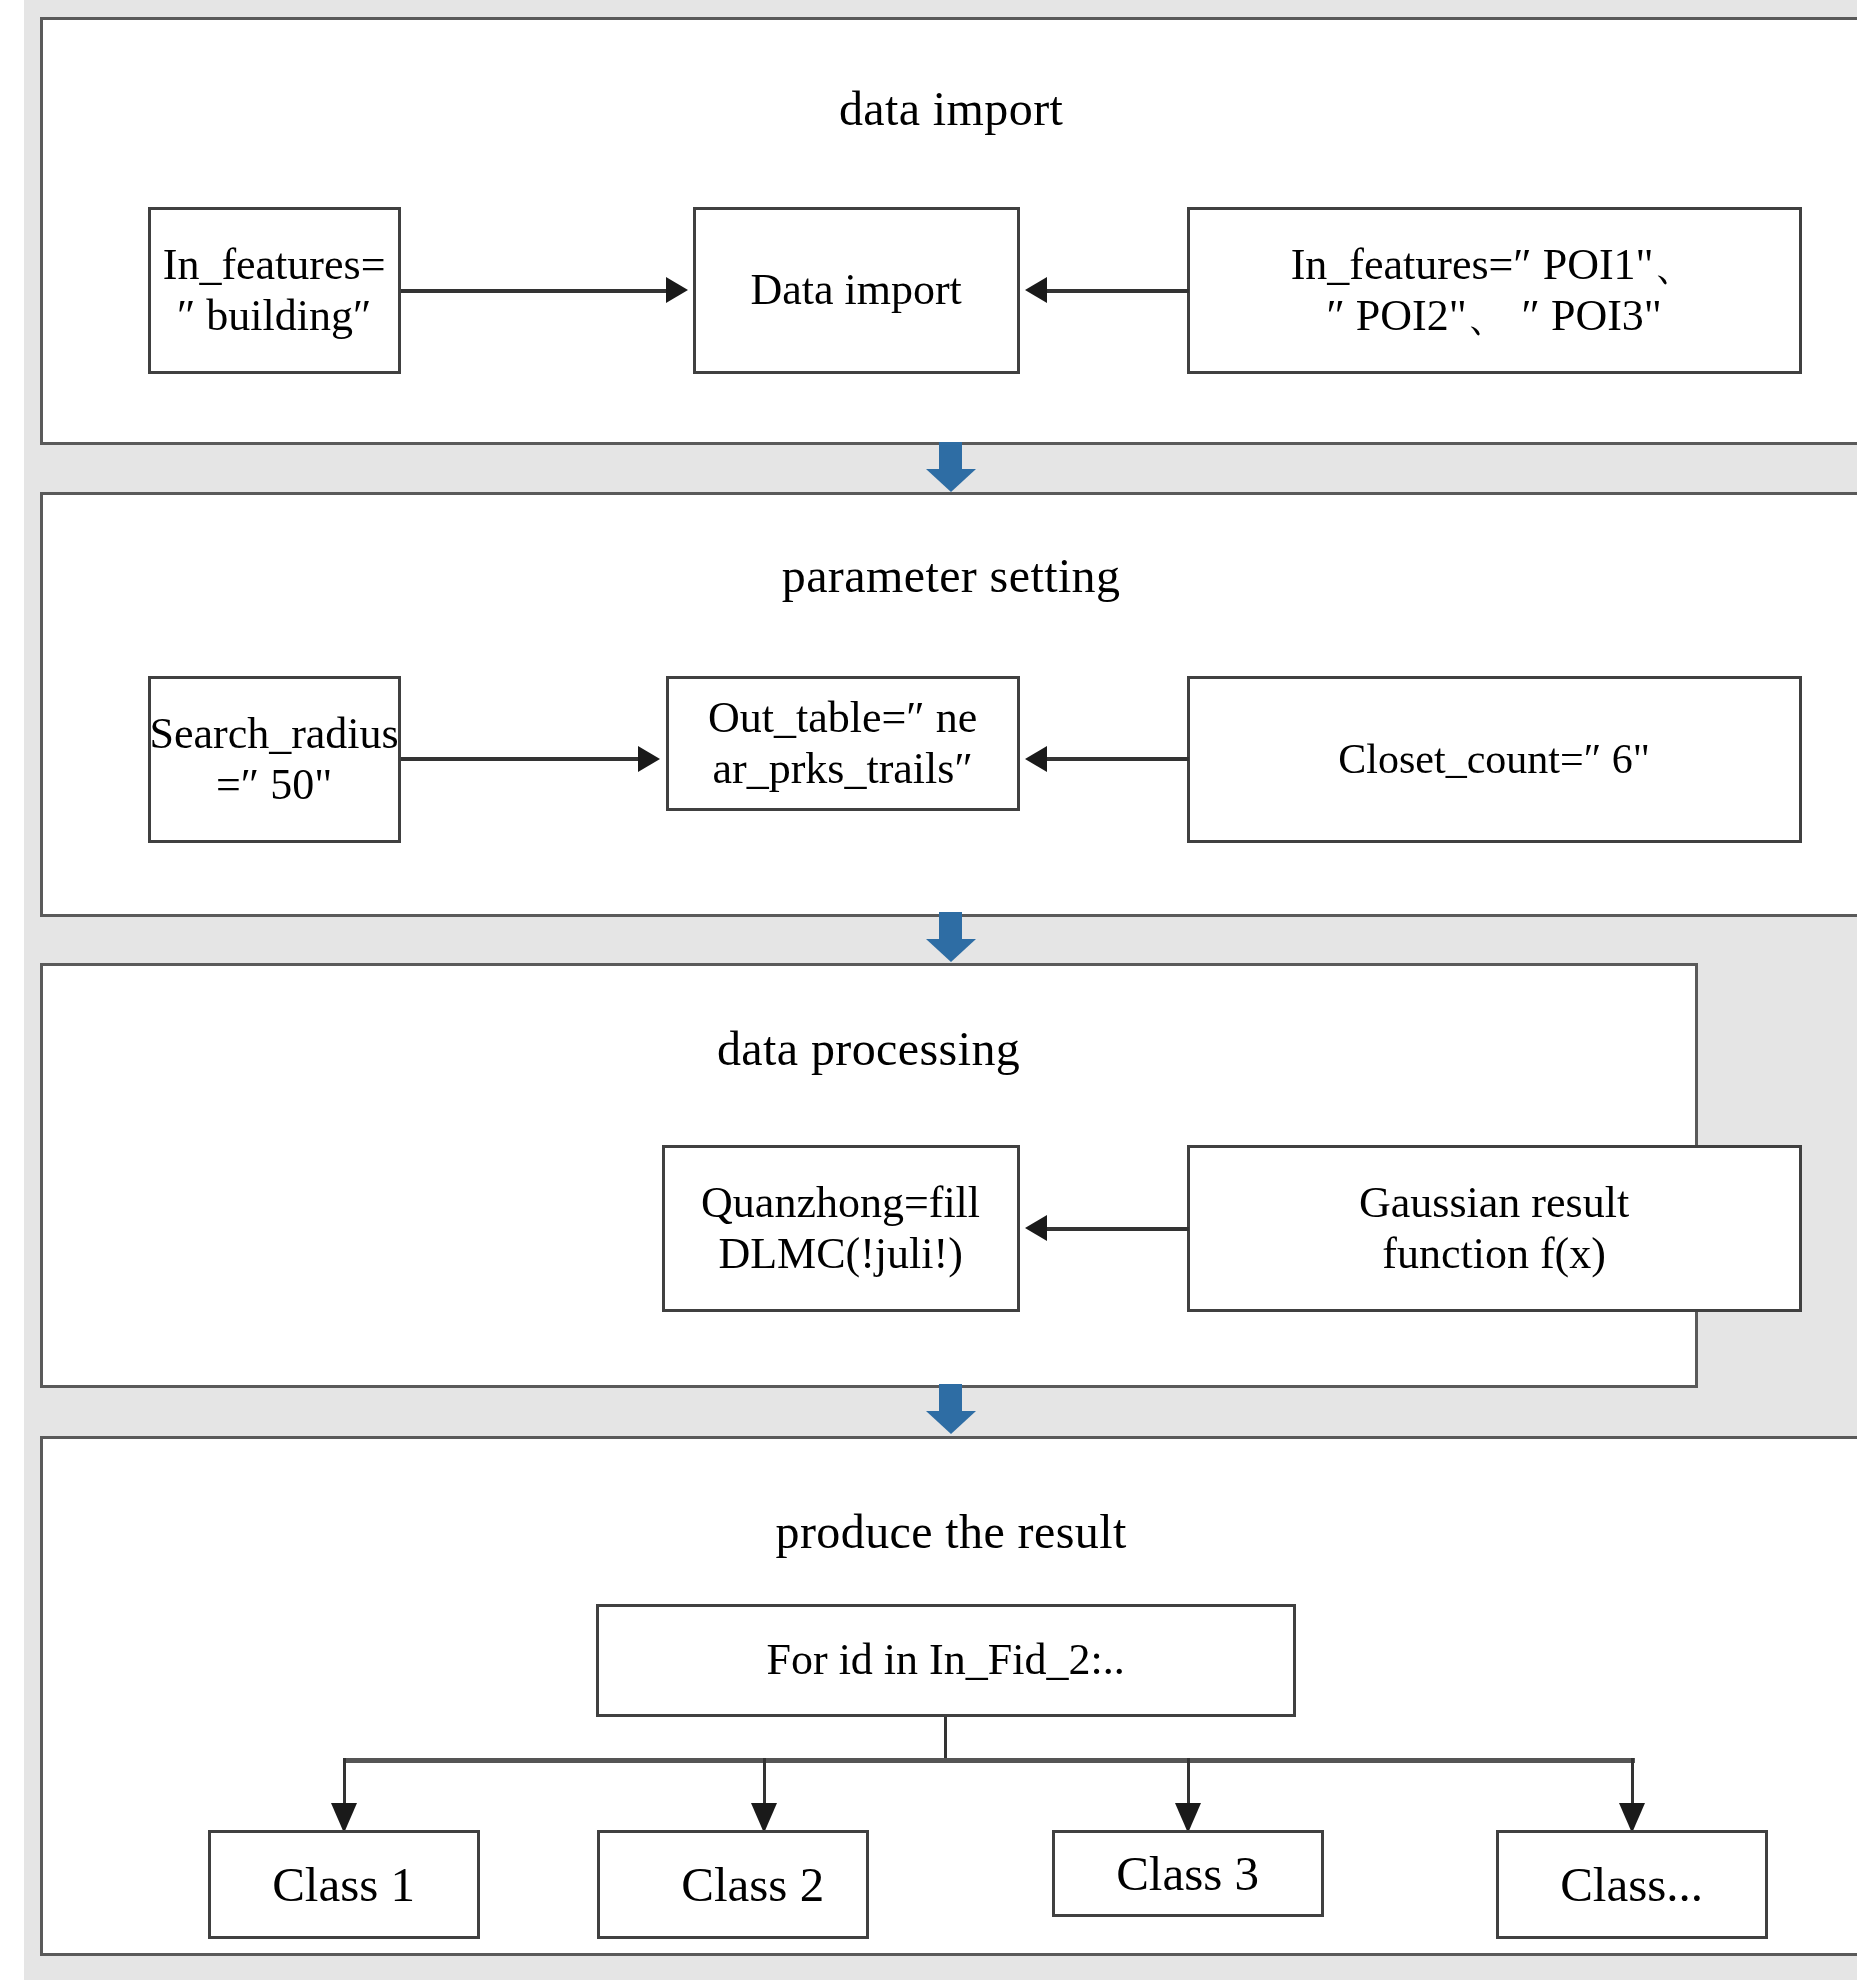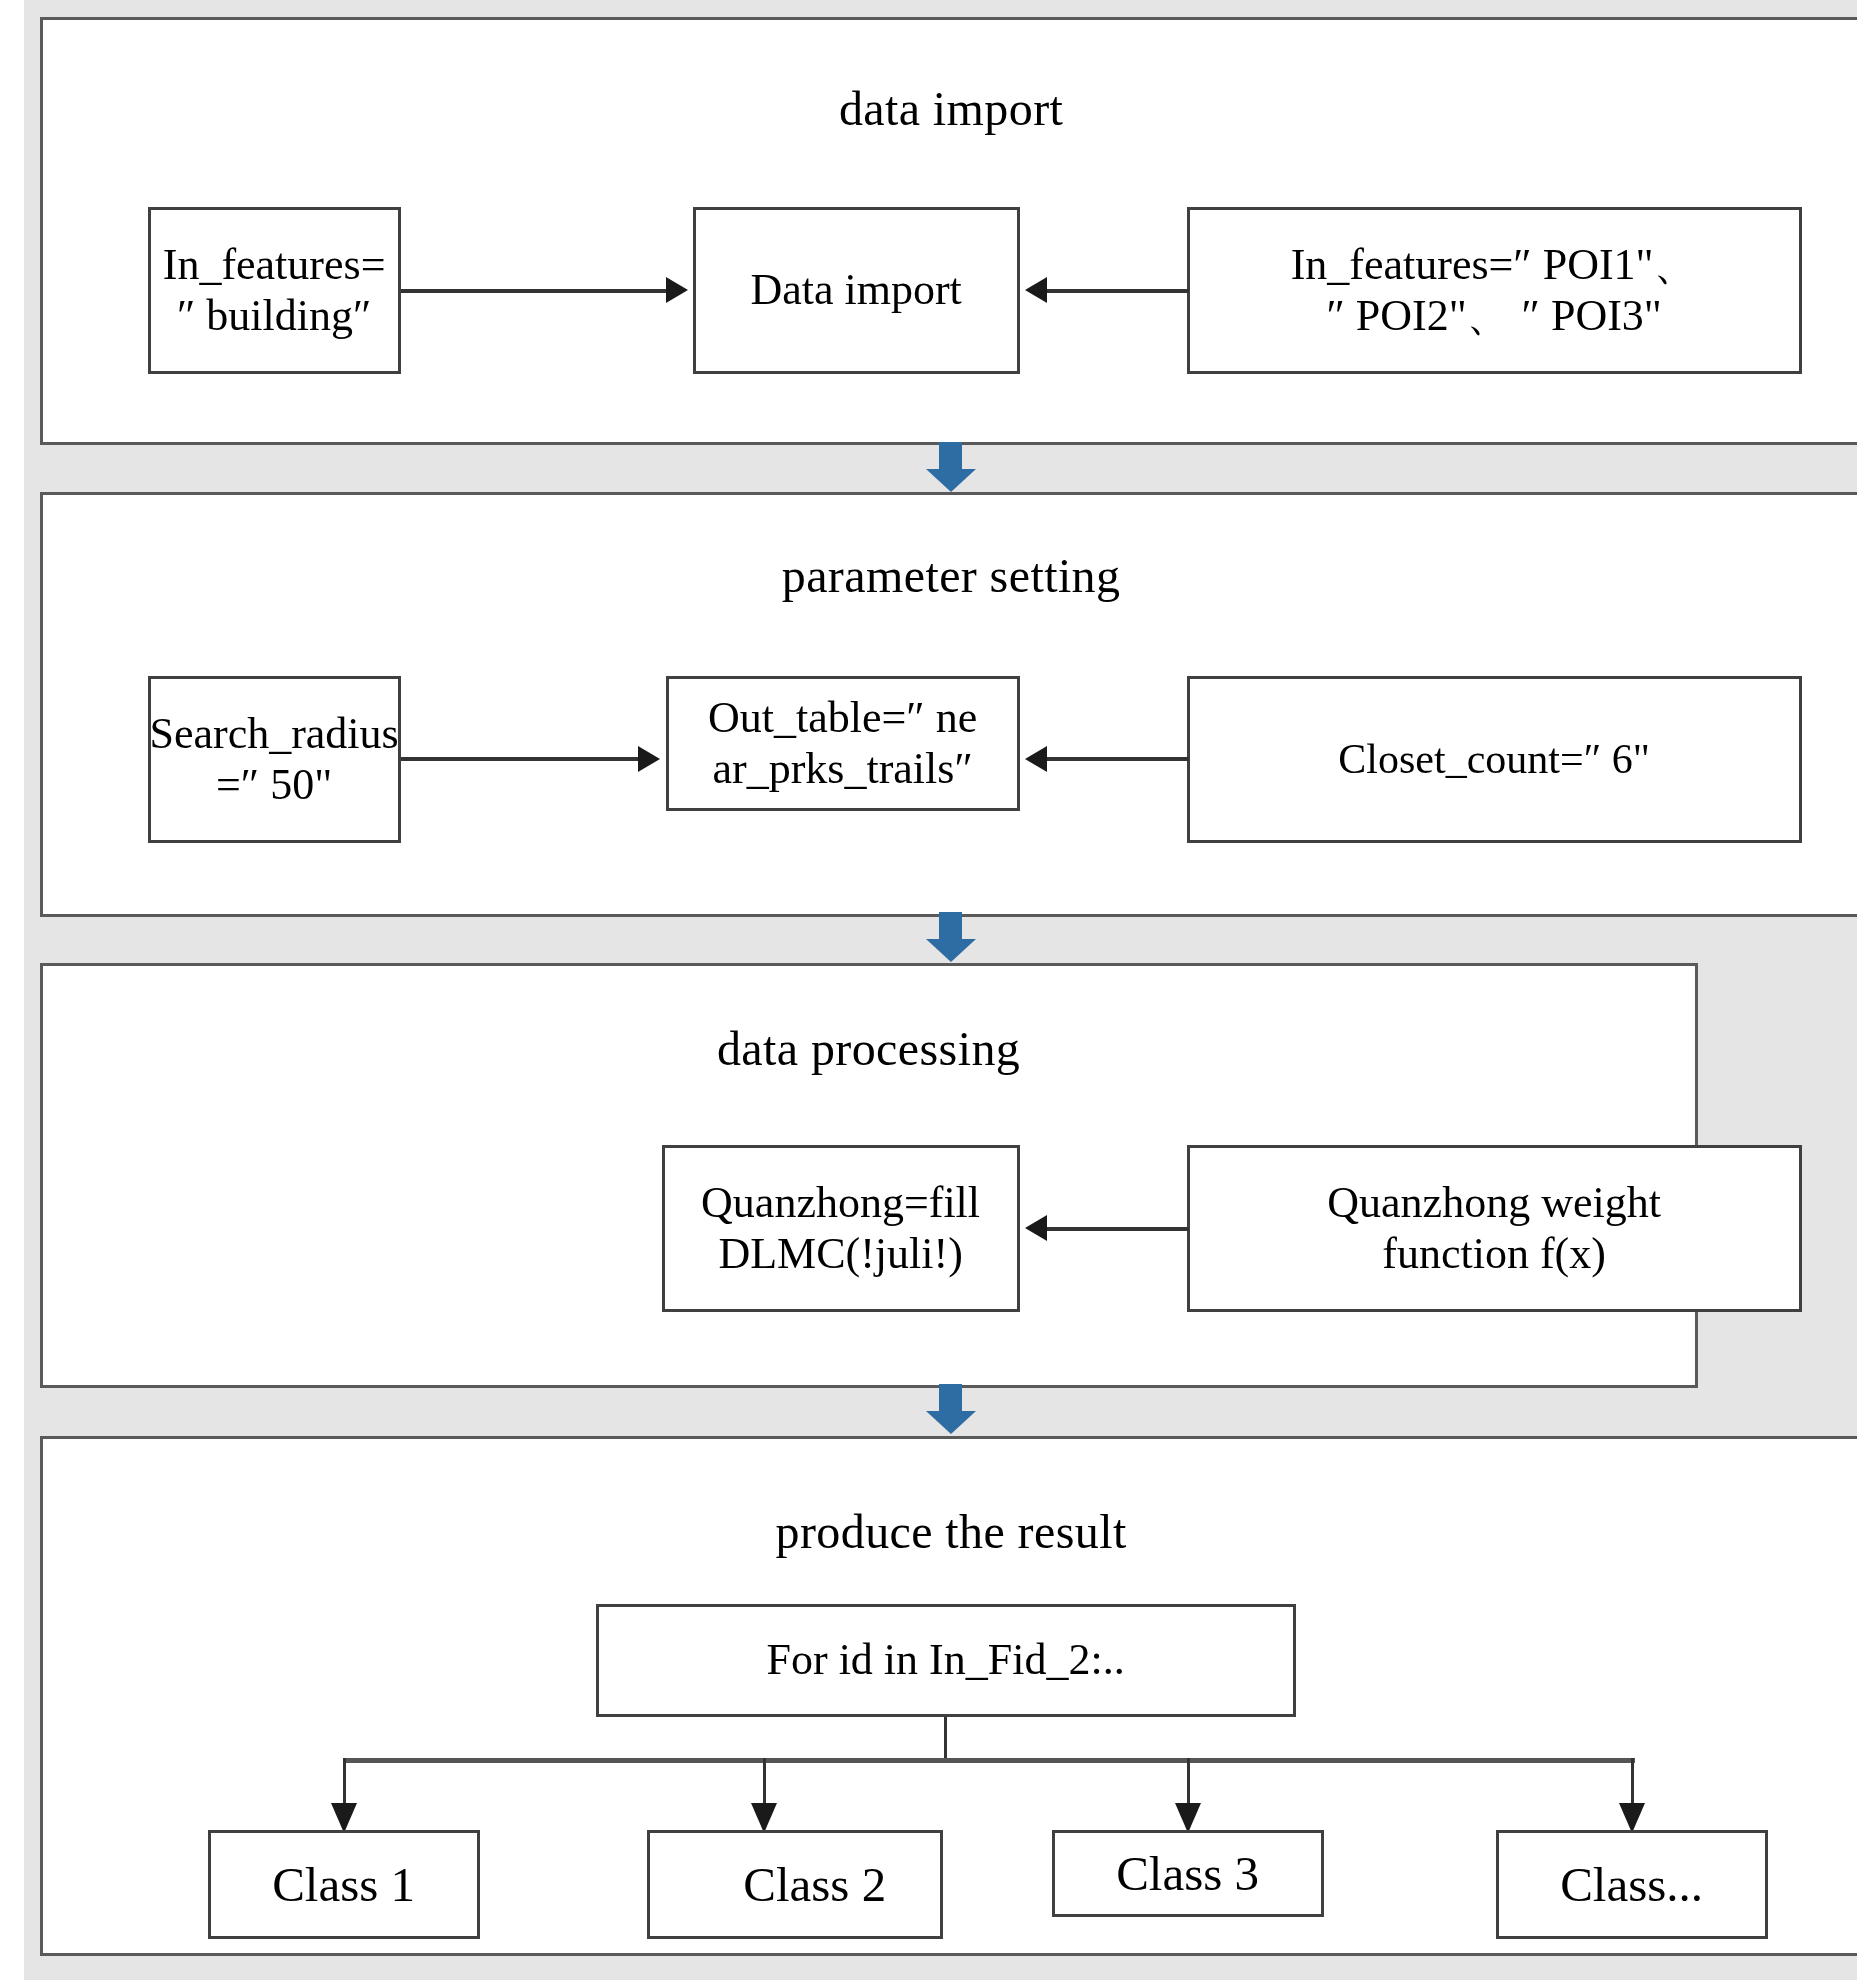--- a/index.html
+++ b/index.html
@@ -141,21 +141,21 @@
   <div class="bluearrow" style="left:902px;top:912px;height:51px;">
     <div class="shaft"></div>
     <div class="head"></div>
   </div>
 
   <div class="stage" style="left:15.6px;top:963px;width:1658px;height:425px;">
     <div class="stage-title" style="top:58px;">data processing</div>
 
     <div class="node" style="left:619px;top:179px;width:358px;height:167px;">Quanzhong=fill
 DLMC(!juli!)</div>
-    <div class="node" style="left:1144px;top:179px;width:615px;height:167px;">Quanzhong weight
+    <div class="node" style="left:1144px;top:179px;width:615px;height:167px;">Gaussian result
 function f(x)</div>
 
     <div class="hline" style="left:1004px;top:261px;width:142px;"></div>
     <div class="arrowL" style="left:982px;top:249px;"></div>
   </div>
 
   <div class="bluearrow" style="left:902px;top:1384px;height:51px;">
     <div class="shaft"></div>
     <div class="head"></div>
   </div>
@@ -175,19 +175,19 @@
     <div class="vline" style="left:720px;top:319px;height:48px;"></div>
     <div class="arrowD" style="left:708px;top:364px;"></div>
 
     <div class="vline" style="left:1144px;top:319px;height:48px;"></div>
     <div class="arrowD" style="left:1132px;top:364px;"></div>
 
     <div class="vline" style="left:1588px;top:319px;height:48px;"></div>
     <div class="arrowD" style="left:1576px;top:364px;"></div>
 
     <div class="node cls" style="left:165px;top:391px;width:272px;height:109px;">Class 1</div>
-    <div class="node cls" style="left:604px;top:391px;width:296px;height:109px;padding-left:48px;">Class 2</div>
+    <div class="node cls" style="left:554px;top:391px;width:272px;height:109px;padding-left:48px;">Class 2</div>
     <div class="node cls" style="left:1009px;top:391px;width:272px;height:87px;">Class 3</div>
     <div class="node cls" style="left:1453px;top:391px;width:272px;height:109px;">Class...</div>
   </div>
 
 </div>
 
 
 </body></html>

